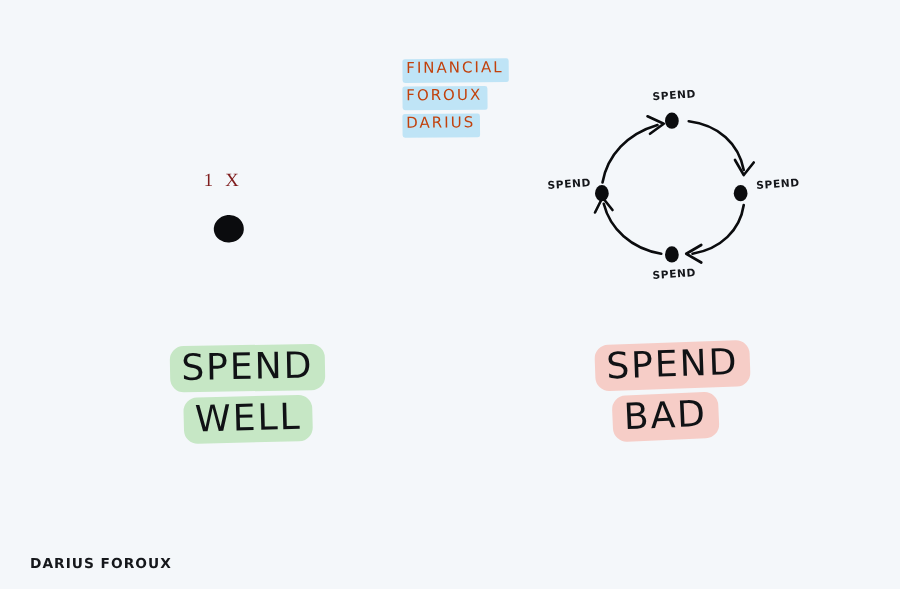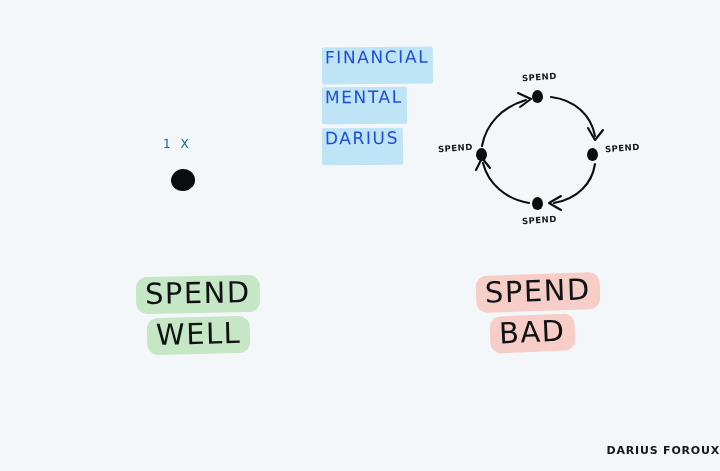--- a/index.html
+++ b/index.html
@@ -26,43 +26,44 @@
     position: absolute;
     left: 322px;
     top: 47px;
     display: flex;
     flex-direction: column;
     align-items: flex-start;
     gap: 3px;
   }
   #title-block .tline {
     font-family: "DejaVu Sans", sans-serif;
-    font-size: 17px;
+    font-size: 12px;
     letter-spacing: 1.6px;
-    color: #1d4ed8;
+    color: #c2410c;
     background: #bfe4f6;
-    padding: 1px 4px 18px 3px;
+    padding: 1px 4px 5px 3px;
     line-height: 1.08;
     border-radius: 2px;
     transform: rotate(-0.5deg);
     font-weight: 500;
   }
 
   
   #one-x-group {
     position: absolute;
     left: 163px;
     top: 138px;
   }
   #one-x-label {
-    font-size: 12px;
-    color: #0369a1;
+    font-size: 15px;
+    color: #7f1d1d;
     letter-spacing: 3px;
     font-weight: 400;
     line-height: 1;
+    font-family: Liberation Serif, serif;
   }
   #one-x-dot {
     width: 24px;
     height: 22px;
     background: #0b0c0e;
     border-radius: 52% 48% 50% 50% / 50% 53% 47% 50%;
     margin-top: 19px;
     margin-left: 8px;
     transform: rotate(-8deg);
   }
@@ -132,36 +133,36 @@
   #spend-bad-group .phrase-line { background: #f6cdc7; }
   #spend-bad-group .phrase-line:nth-child(1) { transform: rotate(-2deg); }
   #spend-bad-group .phrase-line:nth-child(2) { margin-left: 14px; margin-top: 4px; transform: rotate(-2.5deg); }
 
   
   #footer-signature {
     position: absolute;
     left: 0;
     right: 0;
     top: 444px;
-    text-align: right;
+    text-align: left;
     font-size: 11px;
     letter-spacing: 0.8px;
     color: #15171b;
     font-weight: 600;
     padding-left: 24px;
   }
 </style>
 </head>
 <body>
 
 <div class="canvas">
 
   <div id="title-block">
     <div class="tline">FINANCIAL</div>
-    <div class="tline">MENTAL</div>
+    <div class="tline">FOROUX</div>
     <div class="tline">DARIUS</div>
   </div>
 
   <div id="one-x-group">
     <div id="one-x-label">1 X</div>
     <div id="one-x-dot"></div>
   </div>
 
   <div id="cycle-diagram">
     <svg width="235" height="180" viewBox="0 0 235 180" fill="none">

